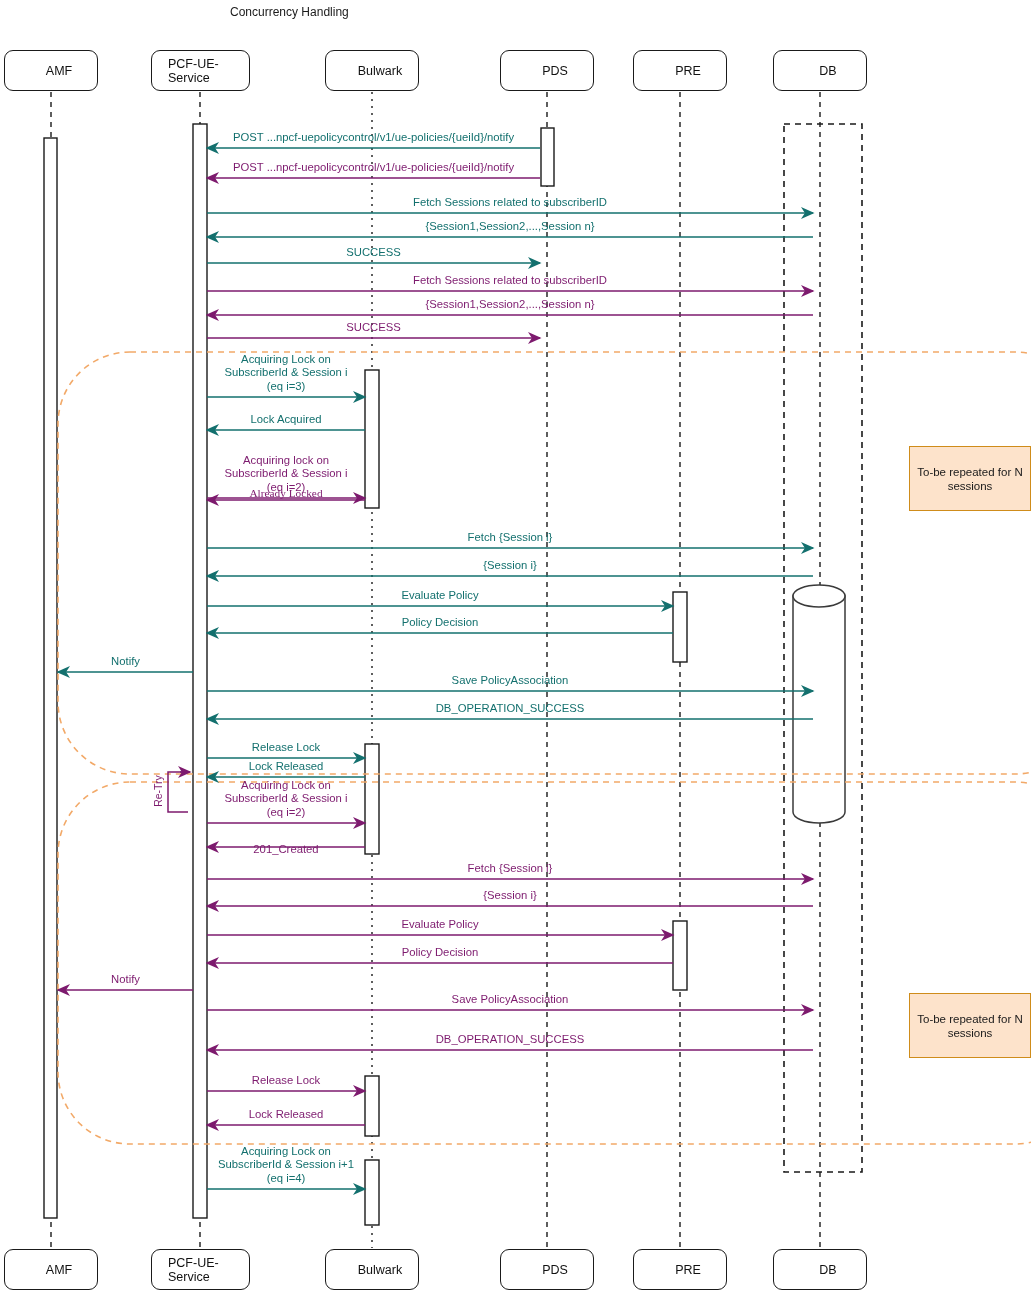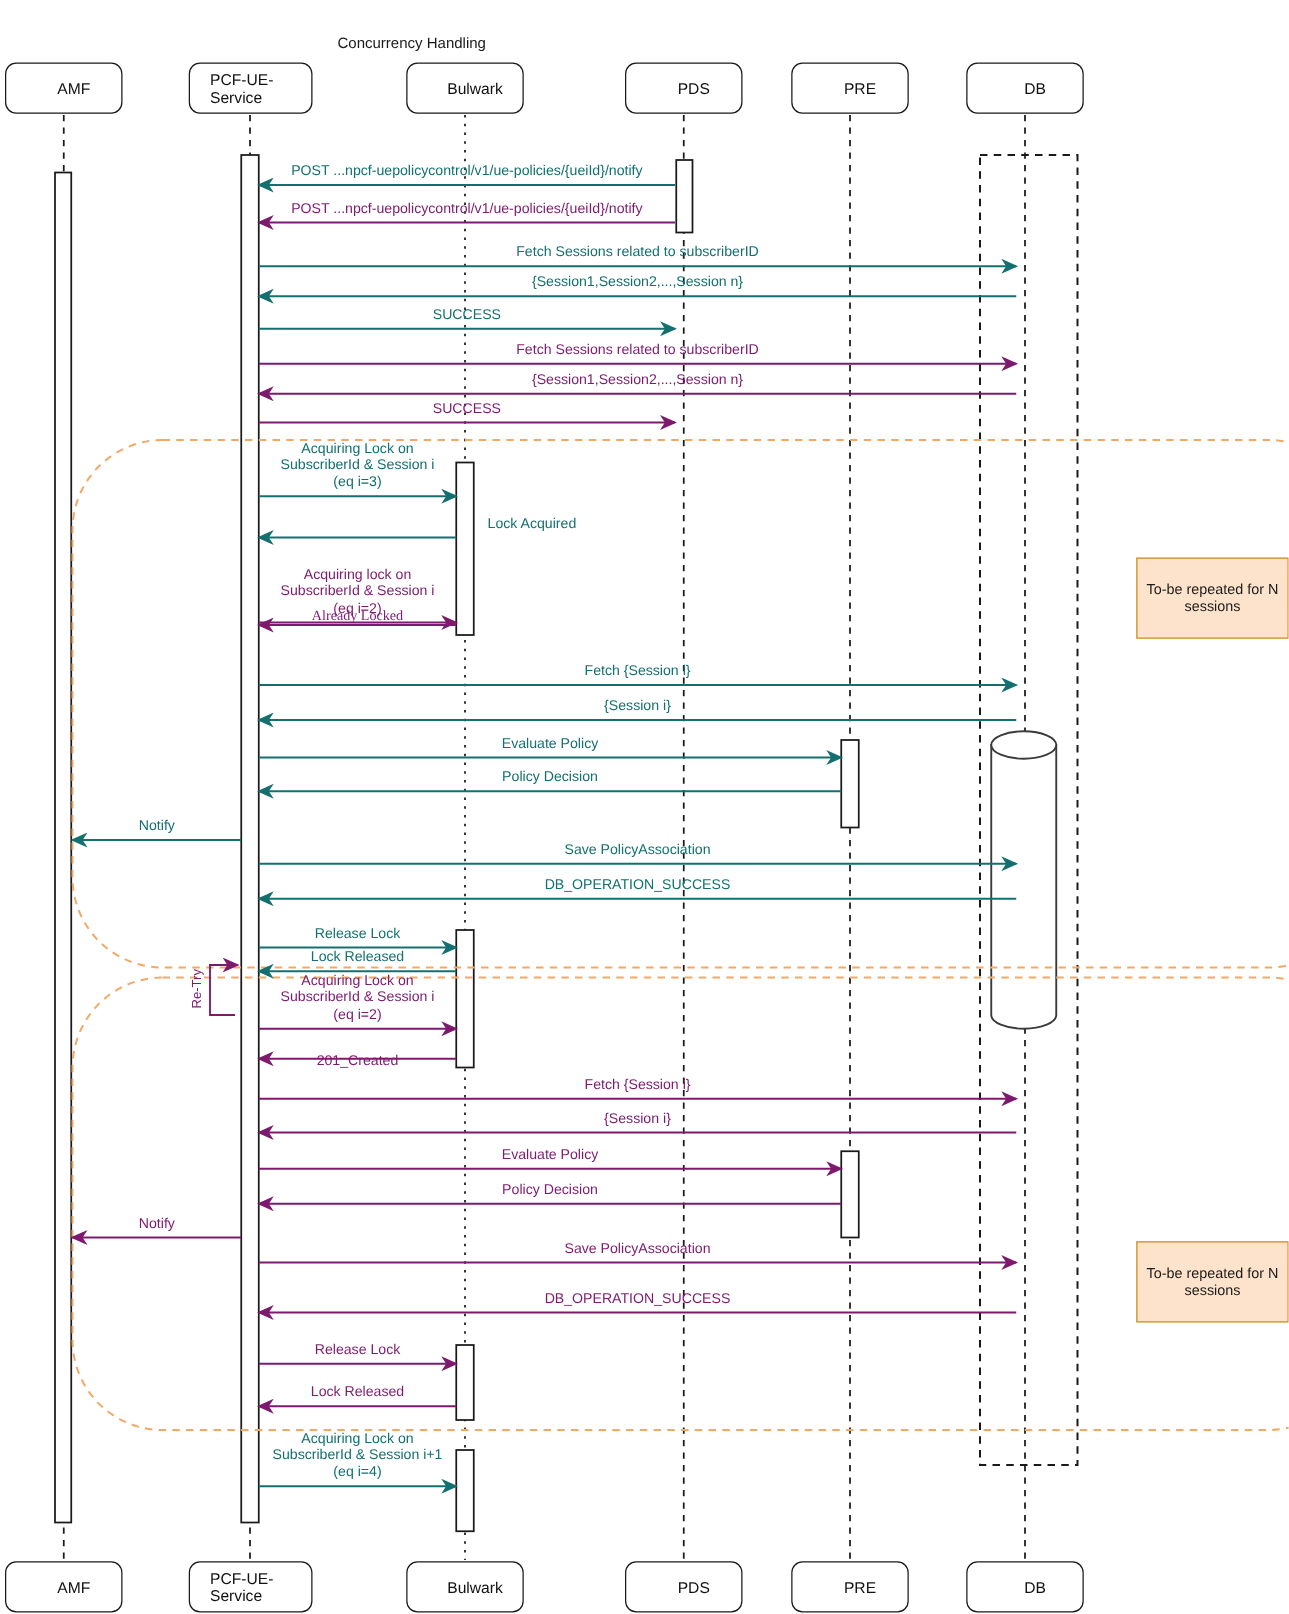--- a/index.html
+++ b/index.html
@@ -119,21 +119,21 @@
         <line x1="673" y1="963" x2="207" y2="963" stroke="#7d1a6e" stroke-width="1.5" marker-end="url(#arrow-purple)"></line>
         <line x1="193" y1="990" x2="58" y2="990" stroke="#7d1a6e" stroke-width="1.5" marker-end="url(#arrow-purple)"></line>
         <line x1="207" y1="1010" x2="813" y2="1010" stroke="#7d1a6e" stroke-width="1.5" marker-end="url(#arrow-purple)"></line>
         <line x1="813" y1="1050" x2="207" y2="1050" stroke="#7d1a6e" stroke-width="1.5" marker-end="url(#arrow-purple)"></line>
         <line x1="207" y1="1091" x2="365" y2="1091" stroke="#7d1a6e" stroke-width="1.5" marker-end="url(#arrow-purple)"></line>
         <line x1="365" y1="1125" x2="207" y2="1125" stroke="#7d1a6e" stroke-width="1.5" marker-end="url(#arrow-purple)"></line>
         <line x1="207" y1="1189" x2="365" y2="1189" stroke="#13706e" stroke-width="1.5" marker-end="url(#arrow-teal)"></line>
       </g>
   </svg>
 
-  <div class="diagram-title" style="left:230px;top:27px;margin-left:40px;">Concurrency Handling</div>
+  <div class="diagram-title" style="left:230px;top:5px;">Concurrency Handling</div>
 
   <div class="participant" style="left:4px;top:50px;width:94px;height:41px;">AMF</div>
   <div class="participant" style="left:151px;top:50px;width:99px;height:41px;">PCF-UE-Service</div>
   <div class="participant" style="left:325px;top:50px;width:94px;height:41px;">Bulwark</div>
   <div class="participant" style="left:500px;top:50px;width:94px;height:41px;">PDS</div>
   <div class="participant" style="left:633px;top:50px;width:94px;height:41px;">PRE</div>
   <div class="participant" style="left:773px;top:50px;width:94px;height:41px;">DB</div>
 
   <div class="participant" style="left:4px;top:1249px;width:94px;height:41px;">AMF</div>
   <div class="participant" style="left:151px;top:1249px;width:99px;height:41px;">PCF-UE-Service</div>
@@ -150,21 +150,21 @@
   <div id="label-layer">
       <div class="msg-label teal" style="left: 198.5px; width: 350px; top: 130.5px;">POST ...npcf-uepolicycontrol/v1/ue-policies/{ueiId}/notify</div>
       <div class="msg-label purple" style="left: 198.5px; width: 350px; top: 160.5px;">POST ...npcf-uepolicycontrol/v1/ue-policies/{ueiId}/notify</div>
       <div class="msg-label teal" style="left: 335px; width: 350px; top: 195.5px;">Fetch Sessions related to subscriberID</div>
       <div class="msg-label teal" style="left: 335px; width: 350px; top: 219.5px;">{Session1,Session2,...,Session n}</div>
       <div class="msg-label teal" style="left: 198.5px; width: 350px; top: 245.5px;">SUCCESS</div>
       <div class="msg-label purple" style="left: 335px; width: 350px; top: 273.5px;">Fetch Sessions related to subscriberID</div>
       <div class="msg-label purple" style="left: 335px; width: 350px; top: 297.5px;">{Session1,Session2,...,Session n}</div>
       <div class="msg-label purple" style="left: 198.5px; width: 350px; top: 320.5px;">SUCCESS</div>
       <div class="msg-label teal multi" style="left: 111px; width: 350px; top: 352.5px;">Acquiring Lock on<br>SubscriberId &amp; Session i<br>(eq i=3)</div>
-      <div class="msg-label teal" style="left: 111px; width: 350px; top: 412.5px; text-align: right;">Lock Acquired</div>
+      <div class="msg-label teal" style="left: 111px; width: 350px; top: 412.5px;">Lock Acquired</div>
       <div class="msg-label purple multi" style="left: 111px; width: 350px; top: 453.5px;">Acquiring lock on<br>SubscriberId &amp; Session i<br>(eq i=2)</div>
       <div class="msg-label purple" style="left: 111px; width: 350px; top: 487px; font-family: Liberation Serif, serif;">Already Locked</div>
       <div class="msg-label teal" style="left: 335px; width: 350px; top: 530.5px;">Fetch  {Session i}</div>
       <div class="msg-label teal" style="left: 335px; width: 350px; top: 558.5px;">{Session i}</div>
       <div class="msg-label teal" style="left: 265px; width: 350px; top: 588.5px;">Evaluate Policy</div>
       <div class="msg-label teal" style="left: 265px; width: 350px; top: 615.5px;">Policy Decision</div>
       <div class="msg-label teal" style="left: -49.5px; width: 350px; top: 654.5px;">Notify</div>
       <div class="msg-label teal" style="left: 335px; width: 350px; top: 673.5px;">Save PolicyAssociation</div>
       <div class="msg-label teal" style="left: 335px; width: 350px; top: 701.5px;">DB_OPERATION_SUCCESS</div>
       <div class="msg-label teal" style="left: 111px; width: 350px; top: 740.5px;">Release Lock</div>

